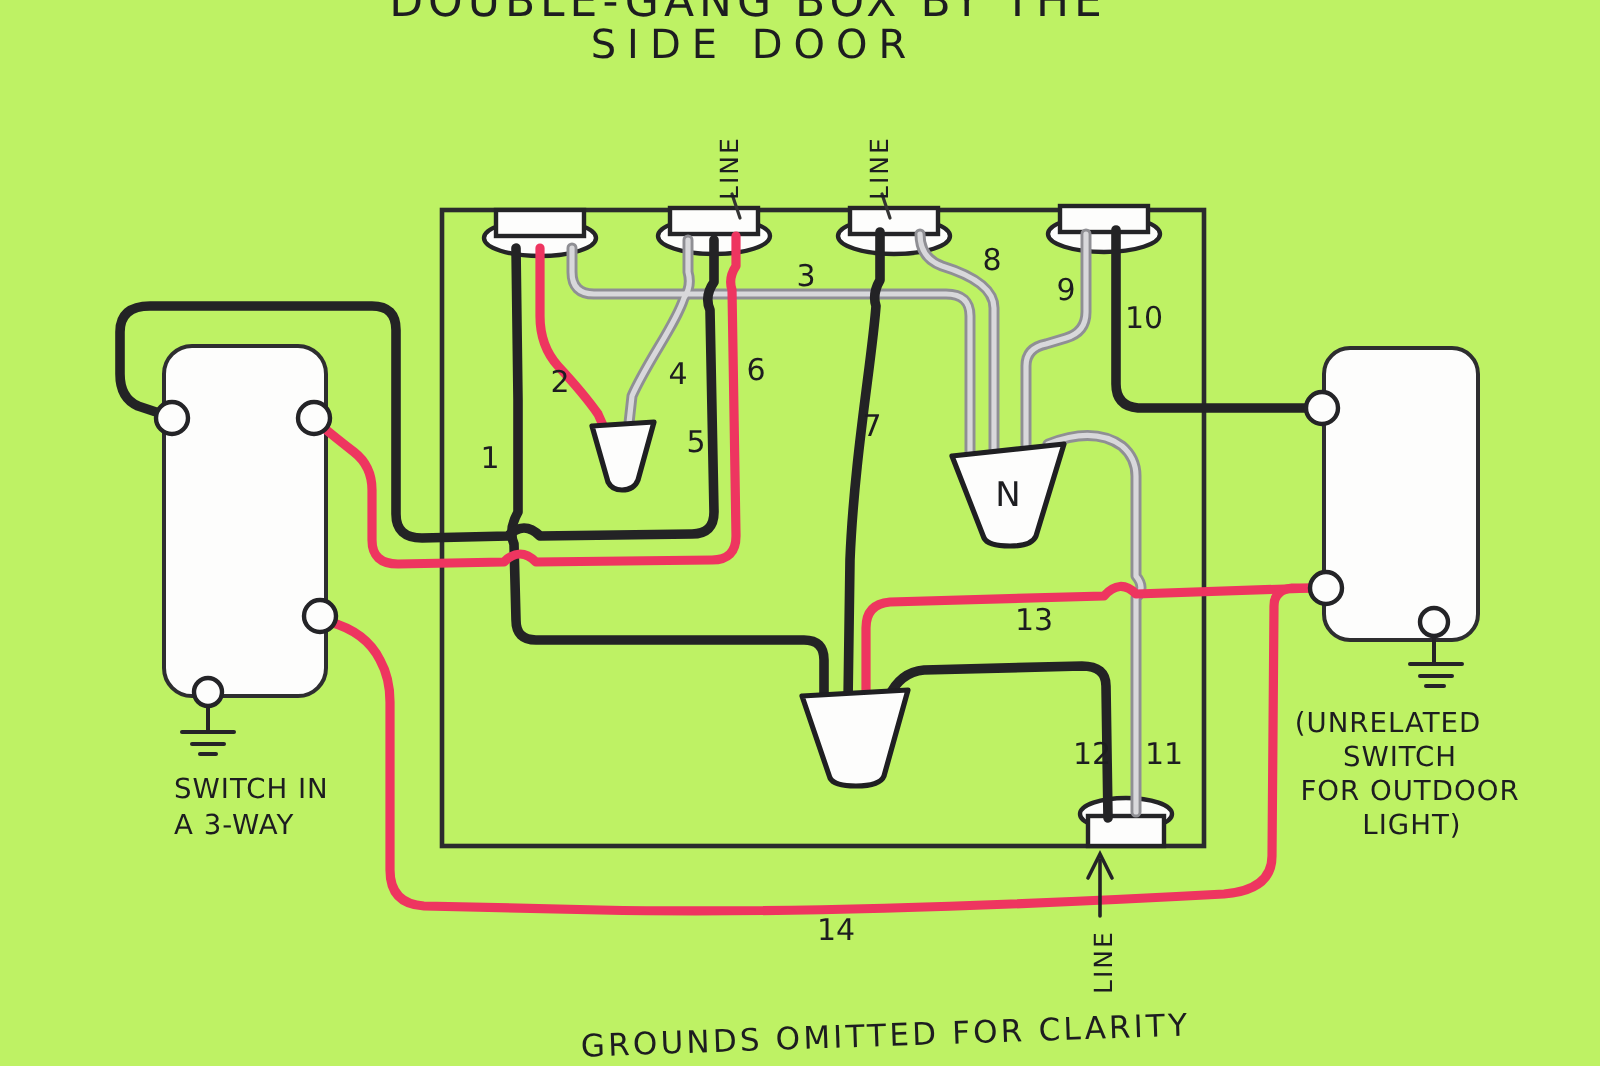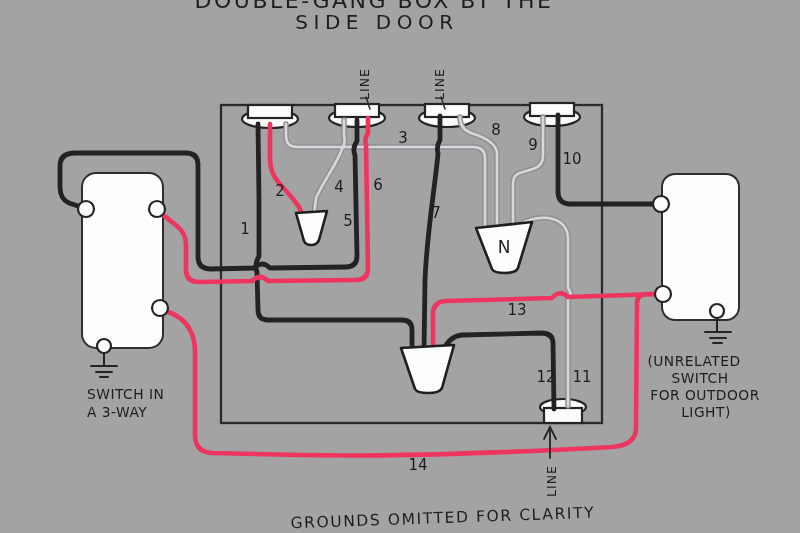--- a/index.html
+++ b/index.html
@@ -1,18 +1,18 @@
 <!DOCTYPE html>
 <html><head>
 <meta charset="utf-8">
 <style>
   html,body{margin:0;padding:0;background:#ffffff;}
   #stage{
     position:relative;width:800px;height:533px;overflow:hidden;
-    background:#a3a3a3;
+    background:#bef264;
     font-family:"DejaVu Sans", sans-serif;
   }
   svg{position:absolute;left:0;top:0;}
   svg text{
     font-family:"DejaVu Sans", sans-serif;
     fill:#1d1d20;
   }
   .hand-number{font-size:15px;font-weight:500;}
   .caption{font-size:13.8px;letter-spacing:0.5px;}
   .line-label{font-size:12.5px;letter-spacing:1px;}

